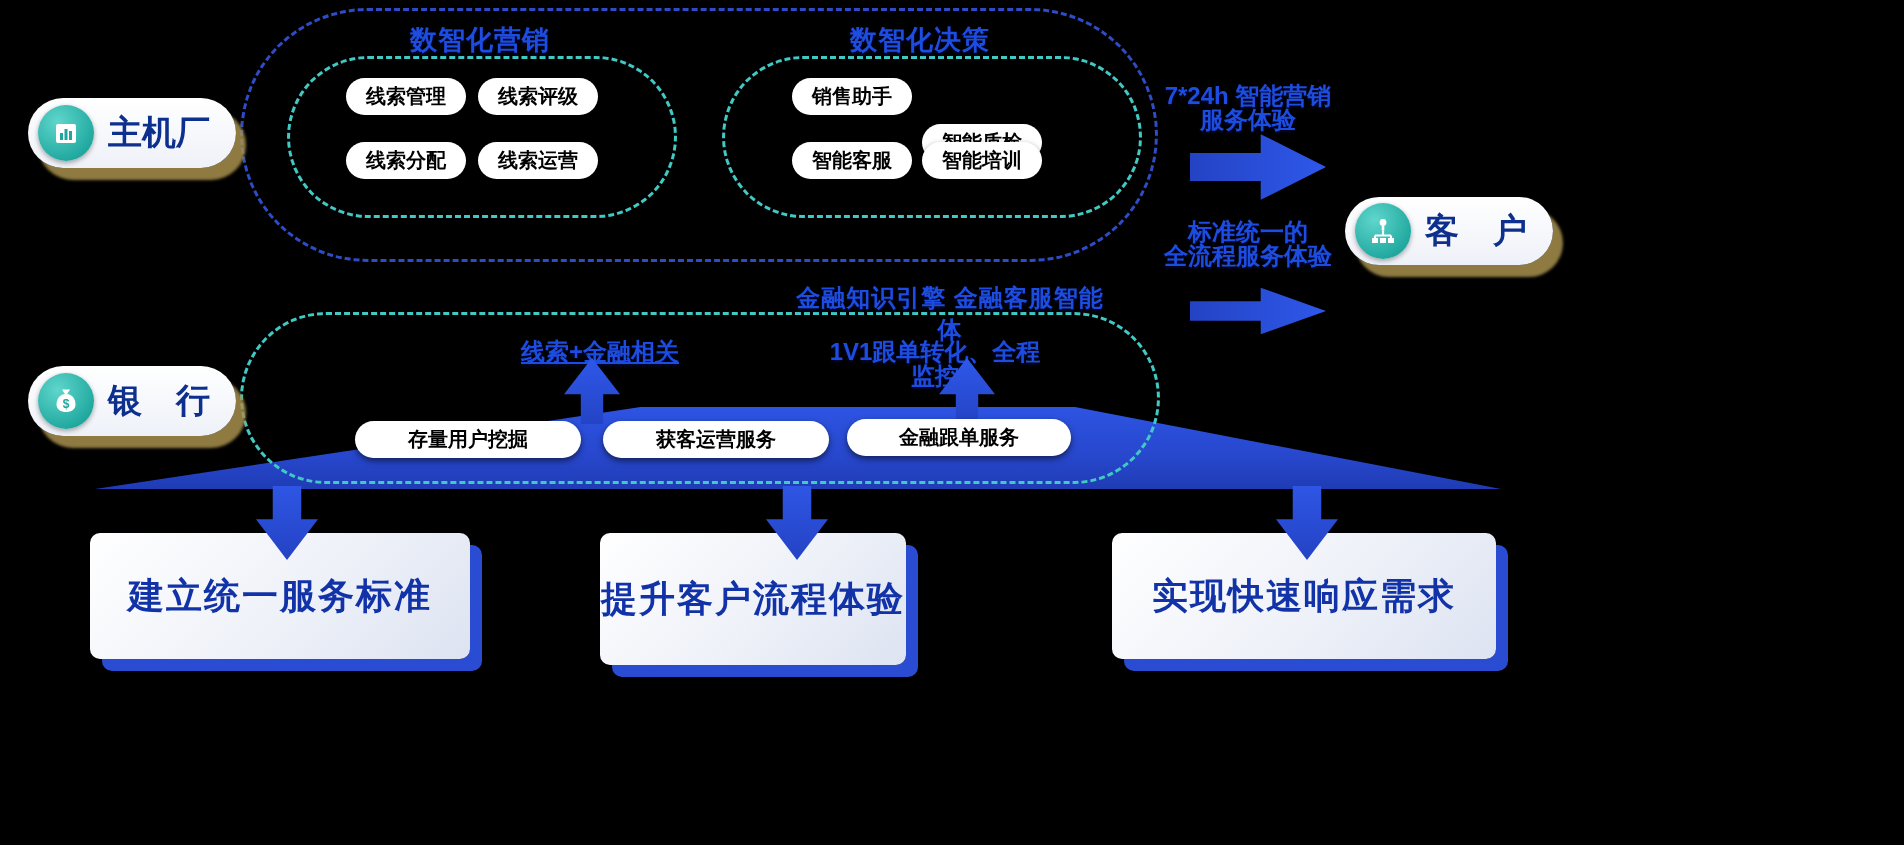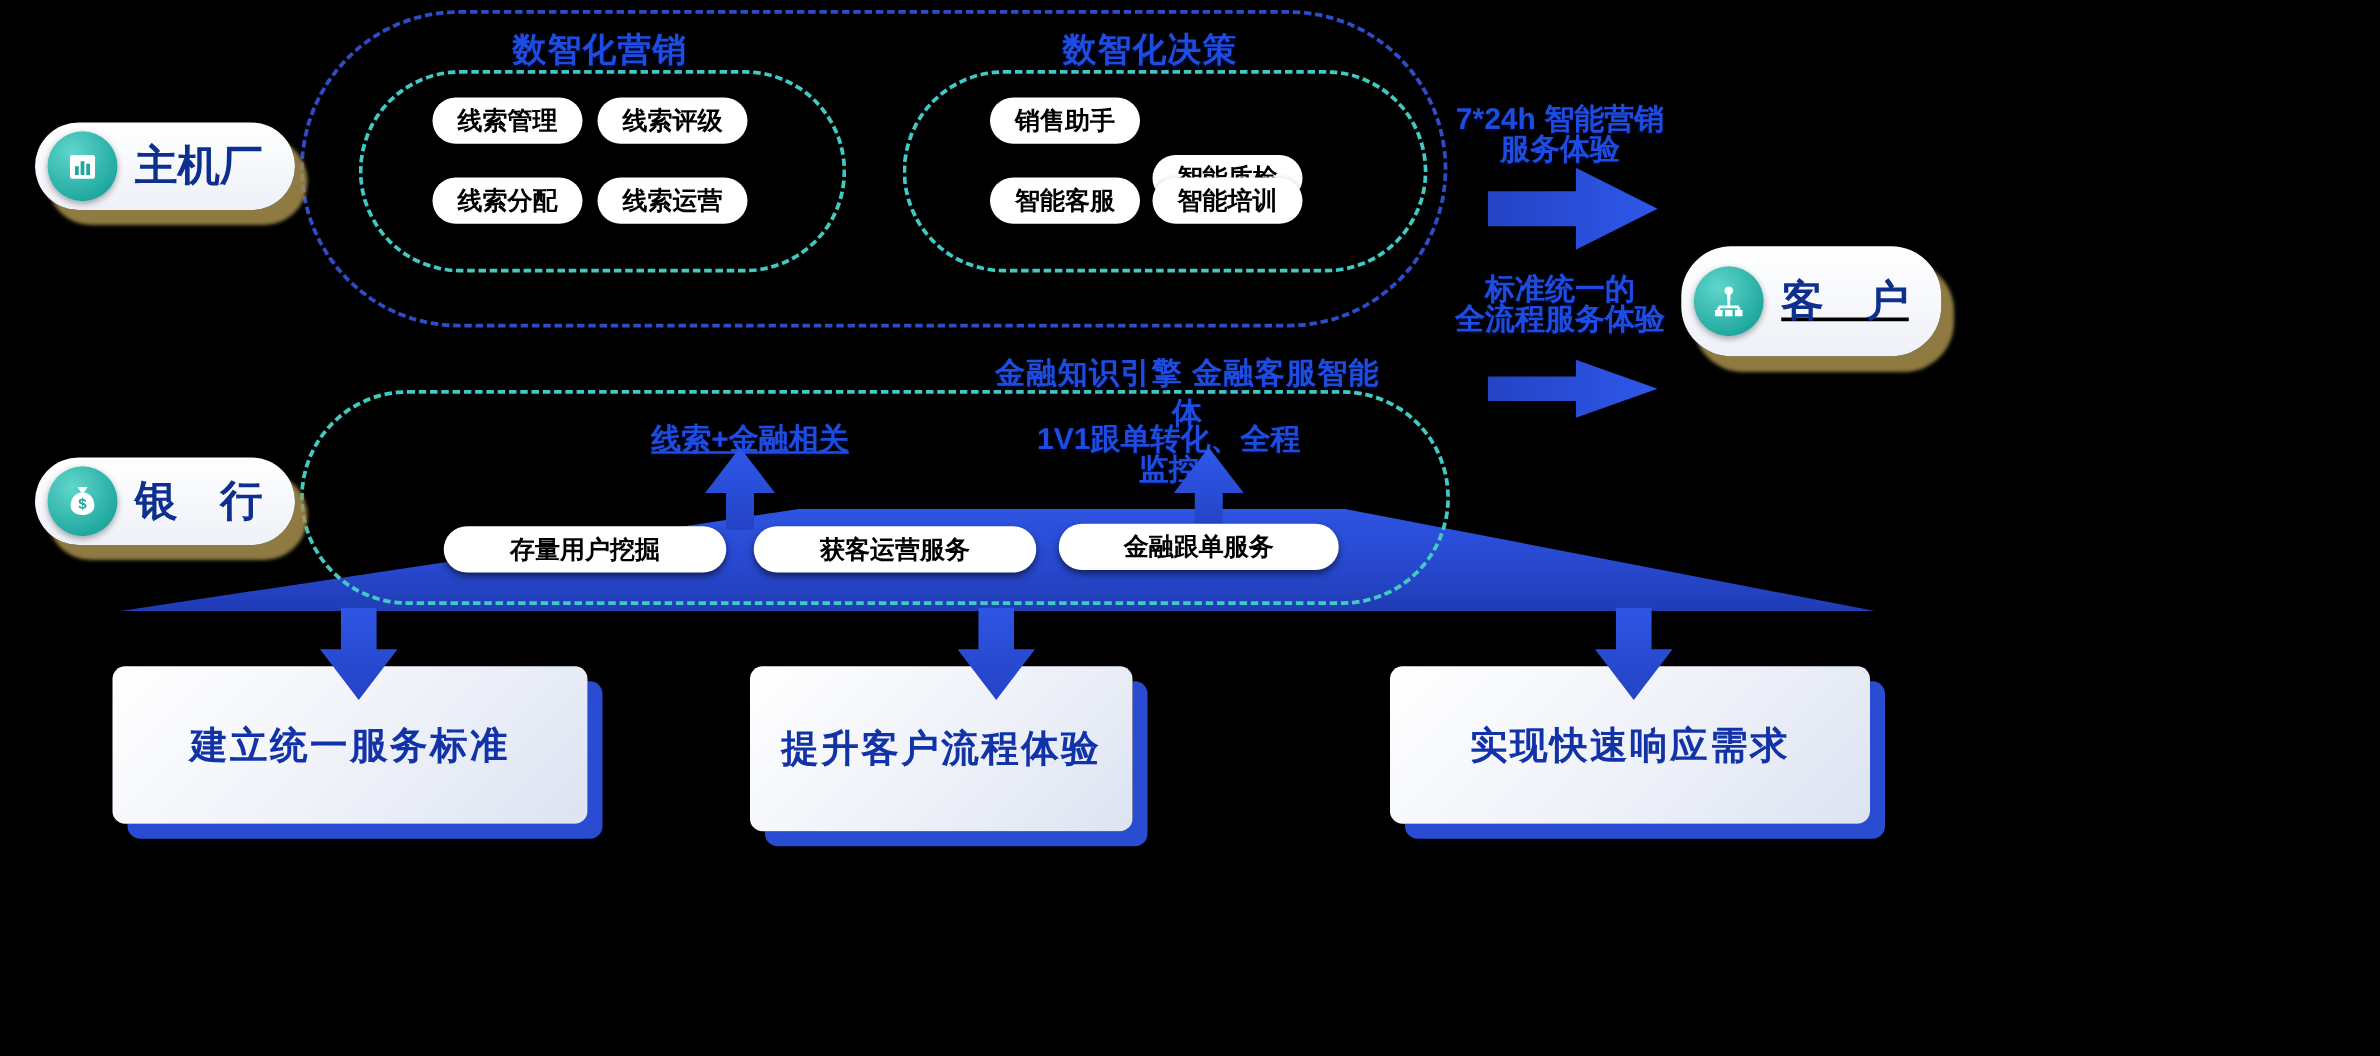--- a/index.html
+++ b/index.html
@@ -35,21 +35,21 @@
               clip-path:polygon(50% 0,100% 55%,70% 55%,70% 100%,30% 100%,30% 55%,0 55%); }
   .right-arrow { background:linear-gradient(90deg,#2443c4,#2e58ea);
               clip-path:polygon(0 33%,52% 33%,52% 10%,100% 50%,52% 90%,52% 67%,0 67%); }
   .down-arrow { background:linear-gradient(180deg,#2e55e4,#2443c4);
               clip-path:polygon(27% 0,73% 0,73% 45%,100% 45%,50% 100%,0 45%,27% 45%); }
   .trap { background:linear-gradient(180deg,#2d54e2 0%,#2747cd 60%,#1f3cb4 100%);
           clip-path:polygon(38.8% 0,69.7% 0,100% 100%,0 100%); }
 
   .outcome { background:linear-gradient(135deg,#ffffff 0%,#eef1f8 55%,#dde3f2 100%);
              border-radius:10px; display:flex; align-items:center; justify-content:center;
-             color:#1233a8; font-weight:bold; font-size:30px; letter-spacing:2px;
+             color:#1233a8; font-weight:bold; font-size:36px; letter-spacing:2px;
              box-shadow:12px 12px 0 rgba(43,80,221,.95); }
 </style>
 </head>
 <body>
 
 <div class="stage">
 
   <div class="abs trap" style="left:95px;top:407px;width:1406px;height:82px;z-index:1;"></div>
 
   <div class="abs dash-outer" style="left:240px;top:8px;width:918px;height:254px;z-index:2;"></div>
@@ -97,21 +97,21 @@
     <span class="icon-circle">
       <svg width="30" height="30" viewBox="0 0 30 30">
         <path d="M11 3.5 h8 l-3.2 5 h-1.6 z" fill="#ffffff"></path>
         <path d="M15 8 c7 0 9.5 6 9.5 10.5 c0 5-4.5 7.5-9.5 7.5 s-9.5-2.5-9.5-7.5 C5.5 14 8 8 15 8 z" fill="#ffffff"></path>
         <text x="15" y="21.5" font-size="12" font-weight="bold" fill="#1fa79e" text-anchor="middle">$</text>
       </svg>
     </span>
     <span class="label">银　行</span>
   </div>
 
-  <div class="abs actor" style="left:1345px;top:197px;z-index:5;height:88px;text-decoration:underline;">
+  <div class="abs actor" style="left:1345px;top:197px;z-index:5;height:68px;">
     <span class="icon-circle">
       <svg width="30" height="30" viewBox="0 0 30 30">
         <circle cx="15" cy="6.5" r="3.4" fill="#ffffff"></circle>
         <rect x="13.7" y="9.5" width="2.6" height="5" fill="#ffffff"></rect>
         <path d="M7 19.5 h16 M7 19.5 v3 M15 14.5 v5 M23 19.5 v3" stroke="#ffffff" stroke-width="2.2" fill="none"></path>
         <rect x="4" y="22" width="6" height="5" fill="#ffffff"></rect>
         <rect x="12" y="22" width="6" height="5" fill="#ffffff"></rect>
         <rect x="20" y="22" width="6" height="5" fill="#ffffff"></rect>
       </svg>
     </span>

